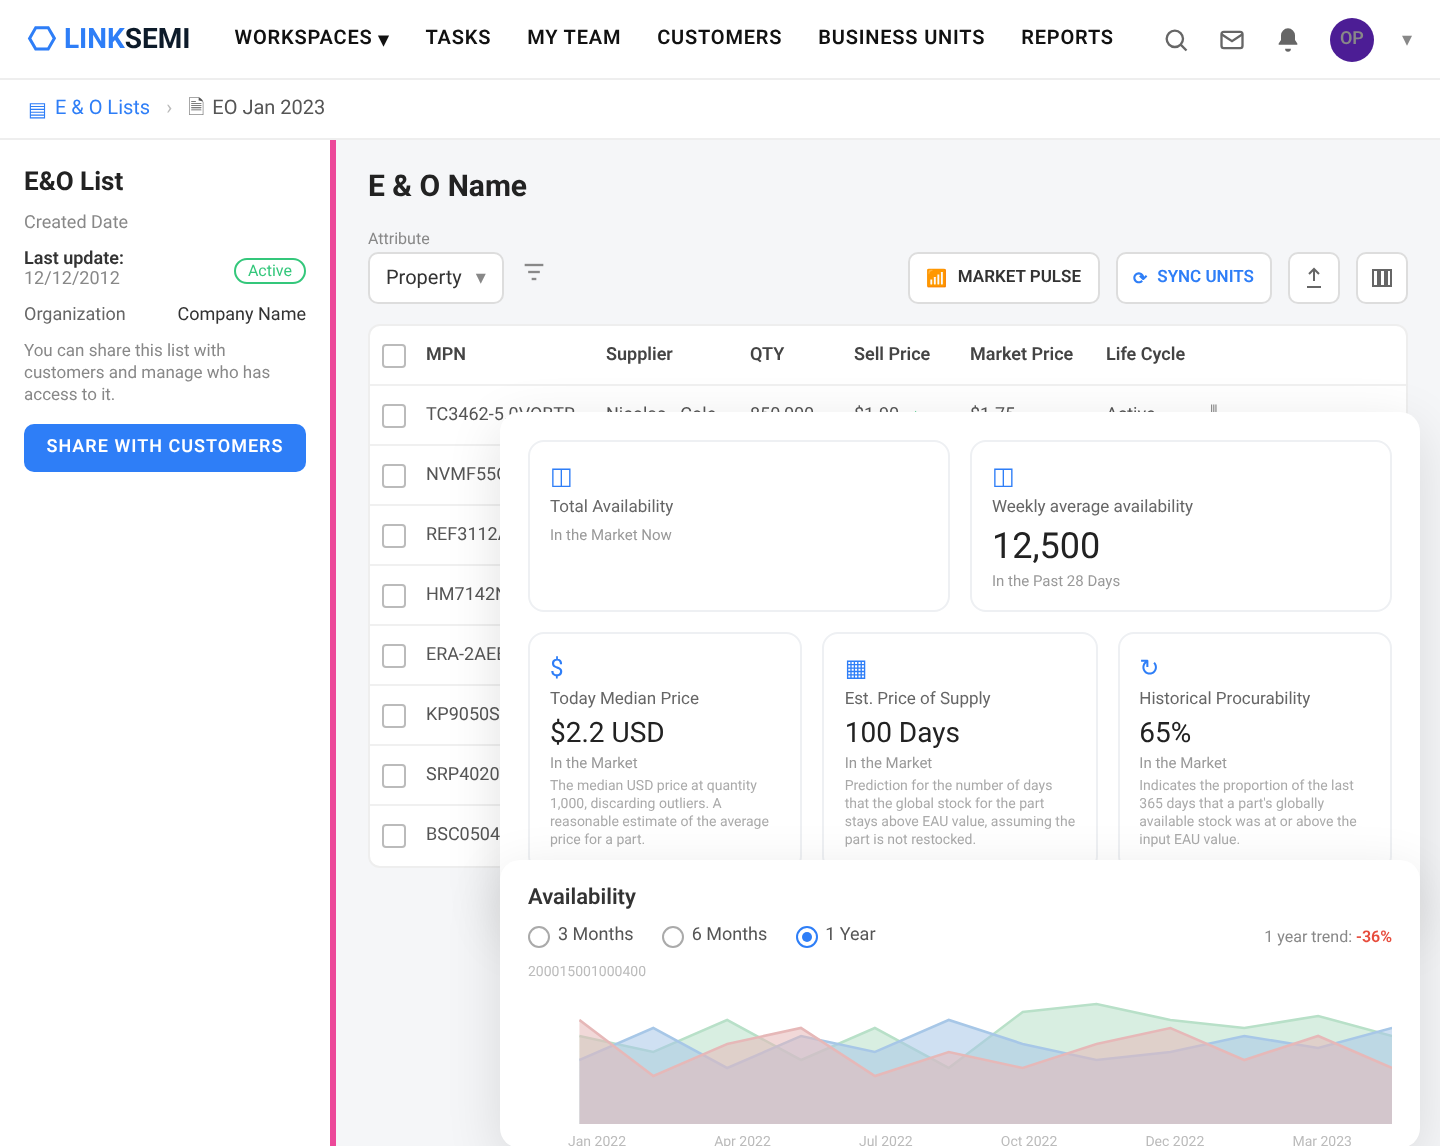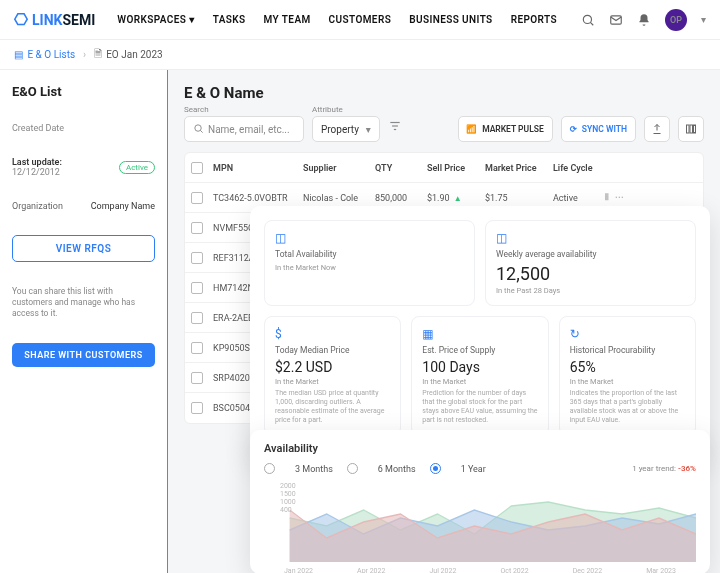--- a/index.html
+++ b/index.html
@@ -11,31 +11,31 @@
 .nav{display:flex;gap:18px;margin-left:22px;font-size:10px;font-weight:600;color:#111;letter-spacing:.4px}
 .nav-item{cursor:pointer;display:flex;align-items:center;gap:3px}
 .topbar-right{margin-left:auto;display:flex;align-items:center;gap:14px;color:#666}
 .avatar{width:22px;height:22px;border-radius:50%;background:#4c1d95;display:flex;align-items:center;justify-content:center;font-size:9px;color:#888;font-weight:600}
 .icn{width:14px;height:14px;display:inline-flex;align-items:center;justify-content:center}
 .breadcrumb{background:#fff;height:30px;display:flex;align-items:center;padding:0 14px;gap:8px;font-size:10px;border-bottom:1px solid #eee}
 .breadcrumb a{color:#2e7ef7;text-decoration:none;display:flex;align-items:center;gap:4px}
 .breadcrumb .sep{color:#bbb}
 .breadcrumb .cur{color:#555;display:flex;align-items:center;gap:4px}
 .main{display:flex;height:calc(100% - 70px)}
-.sidebar{width:168px;background:#fff;padding:14px 12px;border-right:1px solid #ec4899;display:flex;flex-direction:column;gap:24px}
+.sidebar{width:168px;background:#fff;padding:14px 12px;border-right:3px solid #ec4899;display:flex;flex-direction:column;gap:8px}
 .sidebar h3{font-size:13px;font-weight:700;color:#222}
 .sub{font-size:9px;color:#888}
 .row{display:flex;justify-content:space-between;align-items:center;font-size:9px}
 .row .lbl{color:#666}
 .badge{border:1px solid #34c77b;color:#34c77b;border-radius:10px;padding:1px 6px;font-size:8px}
 .desc{font-size:8.5px;color:#888;line-height:1.3}
 .btn-outline{border:1px solid #2e7ef7;color:#2e7ef7;background:#fff;border-radius:5px;padding:7px 0;font-size:10px;font-weight:600;text-align:center;cursor:pointer;letter-spacing:.5px}
 .btn-fill{background:#2e7ef7;color:#fff;border-radius:5px;padding:7px 0;font-size:9px;font-weight:600;text-align:center;cursor:pointer;letter-spacing:.5px}
 .content{flex:1;padding:14px 16px;overflow:hidden;position:relative}
-.content h2{font-size:15px;font-weight:700;color:#222;margin-bottom:3px}
+.content h2{font-size:15px;font-weight:700;color:#222;margin-bottom:13px}
 .content .tagline{font-size:9px;color:#888;margin-bottom:12px}
 .toolbar{display:flex;gap:8px;align-items:flex-end;margin-bottom:10px}
 .field{display:flex;flex-direction:column;gap:2px}
 .field label{font-size:8px;color:#888}
 .input,.select{border:1px solid #ddd;border-radius:5px;height:26px;padding:0 8px;font-size:10px;background:#fff;display:flex;align-items:center;gap:4px;color:#888}
 .select{gap:7px}
 .filter-icn{color:#888;cursor:pointer}
 .pill{border:1px solid #ddd;border-radius:5px;height:26px;padding:0 8px;font-size:8.5px;font-weight:600;display:flex;align-items:center;gap:5px;cursor:pointer;background:#fff}
 .pill.blue{color:#2e7ef7}
 .iconbtn{width:26px;height:26px;border:1px solid #ddd;border-radius:5px;display:flex;align-items:center;justify-content:center;cursor:pointer;background:#fff;color:#666}
@@ -52,29 +52,29 @@
 .stat{flex:1;border:1px solid #eef0f3;border-radius:8px;padding:10px}
 .stat .ic{color:#2e7ef7;margin-bottom:4px}
 .stat .title{font-size:8.5px;color:#666;margin-bottom:4px}
 .stat .val{font-size:18px;font-weight:400;color:#222;margin-bottom:2px}
 .stat .foot{font-size:7.5px;color:#999}
 .stat .desc2{font-size:7px;color:#aaa;line-height:1.3;margin-top:3px}
 .stat3 .val{font-size:14px}
 .availpanel{position:absolute;left:250px;top:430px;width:460px;background:#fff;border-radius:10px;box-shadow:0 8px 28px rgba(0,0,0,.12);padding:12px 14px}
 .availpanel h4{font-size:11px;font-weight:600;margin-bottom:8px}
 .radios{display:flex;gap:14px;align-items:center;font-size:9px;color:#555}
-.radio{display:flex;align-items:center;gap:20px;cursor:pointer}
+.radio{display:flex;align-items:flex-start;gap:4px;cursor:pointer}
 .rdot{width:11px;height:11px;border:1.5px solid #aaa;border-radius:50%;display:inline-flex;align-items:center;justify-content:center}
 .radio.sel .rdot{border-color:#2e7ef7}
 .radio.sel .rdot::after{content:"";width:5px;height:5px;background:#2e7ef7;border-radius:50%}
 .trend{margin-left:auto;font-size:8px;color:#888}
 .trend .neg{color:#e74c3c;font-weight:600}
 .chart{margin-top:8px;position:relative;height:80px}
 .chart svg{width:100%;height:100%}
-.chart .ylabels{position:absolute;left:16px;top:0;height:60px;display:flex;flex-direction:column;justify-content:flex-start;font-size:7px;color:#bbb}
+.chart .ylabels{position:absolute;left:0;top:0;height:60px;display:flex;flex-direction:row;justify-content:center;font-size:7px;color:#bbb}
 .chart .xlabels{display:flex;justify-content:space-between;font-size:7px;color:#bbb;margin-top:2px;padding:0 20px}
 .cover-icn{color:#2e7ef7}
 </style>
 </head>
 <body>
 
 <div class="topbar">
   <div class="logo">
     <span class="logo-mark">⎔</span>
     <span class="logo-text"><span class="blue">LINK</span><span>SEMI</span></span>
@@ -133,59 +133,48 @@
       <div>
         <div class="lbl" style="font-weight:600;color:#333">Last update:</div>
         <div class="sub">12/12/2012</div>
       </div>
       <span class="badge">Active</span>
     </div>
     <div class="row">
       <span class="lbl">Organization</span>
       <span style="font-size:9px">Company Name</span>
     </div>
-    <div class="btn-outline">VIEW RFQS</div>
     <div class="desc">You can share this list with customers and manage who has access to it.</div>
     <div class="btn-fill">SHARE WITH CUSTOMERS</div>
   </div>
 
   <div class="content">
     <h2>E &amp; O Name</h2>
 
     <div class="toolbar">
-      <div class="field">
-        <label>Search</label>
-        <div class="input" style="width:120px">
-          <span><svg viewBox="0 0 24 24" width="11" height="11" fill="none" stroke="currentColor" stroke-width="2">
-                <circle cx="11" cy="11" r="7"></circle>
-                <line x1="21" y1="21" x2="16" y2="16"></line>
-              </svg></span>
-          <span>Name, email, etc...</span>
-        </div>
-      </div>
       <div class="field">
         <label>Attribute</label>
         <div class="select">
           <span style="color:#333">Property</span>
           <span>▾</span>
         </div>
       </div>
       <span class="filter-icn" style="margin-bottom:6px"><svg viewBox="0 0 24 24" width="14" height="14" fill="none" stroke="currentColor" stroke-width="2">
             <line x1="4" y1="6" x2="20" y2="6"></line>
             <line x1="7" y1="12" x2="17" y2="12"></line>
             <line x1="10" y1="18" x2="14" y2="18"></line>
           </svg></span>
       <div style="flex:1"></div>
       <div class="pill">
           <span>📶</span>
           <span>MARKET PULSE</span>
         </div>
       <div class="pill blue">
           <span>⟳</span>
-          <span>SYNC WITH</span>
+          <span>SYNC UNITS</span>
         </div>
       <div class="iconbtn">
           <svg viewBox="0 0 24 24" width="12" height="12" fill="none" stroke="currentColor" stroke-width="2">
             <path d="M12 3v12M7 8l5-5 5 5M5 21h14"></path>
           </svg>
         </div>
       <div class="iconbtn">
           <svg viewBox="0 0 24 24" width="12" height="12" fill="none" stroke="currentColor" stroke-width="2">
             <rect x="3" y="4" width="5" height="16"></rect>
             <rect x="10" y="4" width="5" height="16"></rect>

